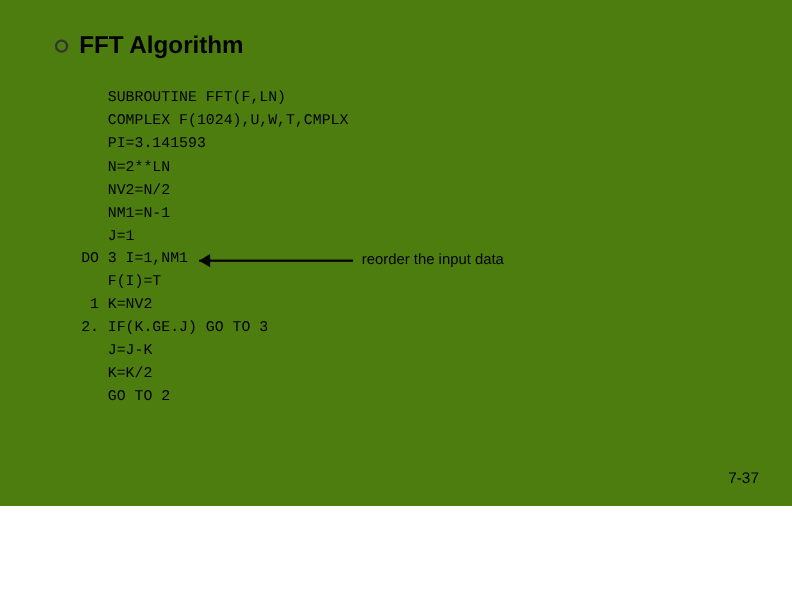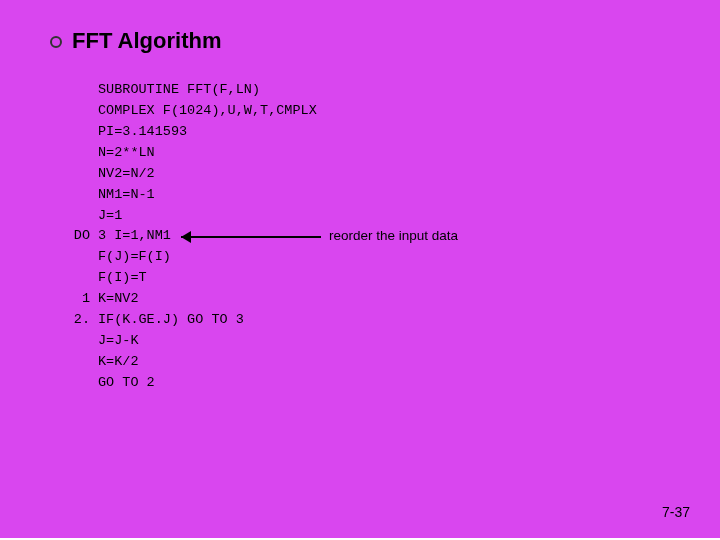--- a/index.html
+++ b/index.html
@@ -6,22 +6,22 @@
     body {
       width: 720px;
       height: 540px;
       background: #ffffff;
       font-family: Arial, sans-serif;
       position: relative;
       overflow: hidden;
     }
     .page-container {
       width: 720px;
-      height: 538px;
-      background: #d946ef;
+      height: 460px;
+      background: #4d7c0f;
       position: relative;
     }
     .title-area {
       position: absolute;
       top: 28px;
       left: 50px;
       display: flex;
       align-items: center;
       gap: 10px;
     }
@@ -162,24 +162,20 @@
         <span class="line-label">DO</span>
         <span class="line-code">3 I=1,NM1</span>
         <div class="arrow-annotation">
           <div class="arrow-line"></div>
           <span class="annotation-text">reorder the input data</span>
         </div>
       </div>
 
       <div class="code-line">
         <span class="line-label"></span>
-        <span class="line-code">F(J)=F(I)</span>
-      </div>
-      <div class="code-line">
-        <span class="line-label"></span>
         <span class="line-code">F(I)=T</span>
       </div>
 
       <div class="code-line">
         <span class="line-label">1</span>
         <span class="line-code">K=NV2</span>
       </div>
       <div class="code-line">
         <span class="line-label">2.</span>
         <span class="line-code">IF(K.GE.J) GO TO 3</span>

